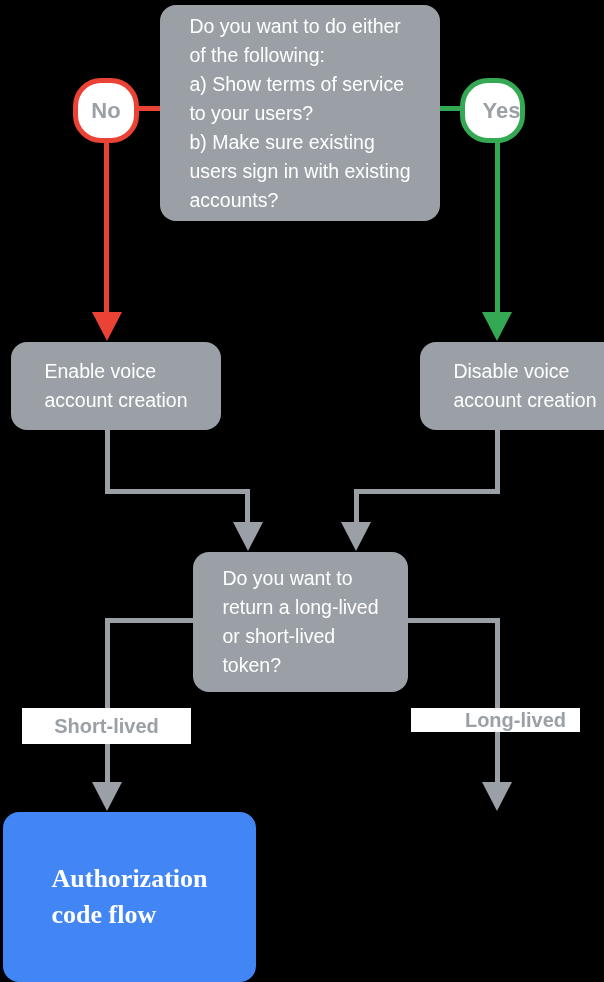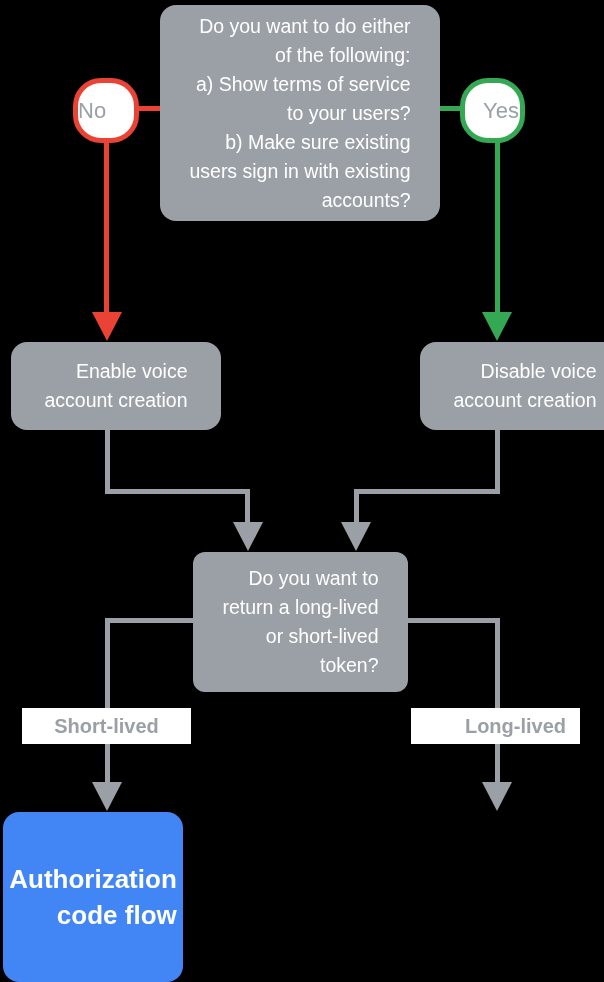--- a/index.html
+++ b/index.html
@@ -36,57 +36,57 @@
   .arrowhead.green { border-top: 29px solid var(--green); }
   .arrowhead.gray  { border-top: 29px solid var(--gray); }
 
   
   .node {
     position: absolute; z-index: 2;
     background: var(--gray);
     color: var(--node-text);
     border-radius: 16px;
     display: flex; align-items: center; justify-content: center;
-    text-align: right;
+    text-align: left;
     font-size: 19.5px; line-height: 29px;
     font-weight: 400;
   }
   .node.end {
     background: var(--blue);
     font-weight: 700;
     font-size: 26px; line-height: 36px;
   }
   .badge {
     position: absolute; z-index: 3;
     background: #FFFFFF;
     color: var(--label-text);
     border-radius: 28px;
-    display: flex; align-items: center; justify-content: flex-start;
-    font-size: 22px; font-weight: 400;
+    display: flex; align-items: center; justify-content: center;
+    font-size: 22px; font-weight: 700;
   }
   .badge.no  { border: 5px solid var(--red); }
   .badge.yes { border: 5px solid var(--green); }
   .pathlabel {
     position: absolute; z-index: 3;
     background: #FFFFFF;
     color: var(--label-text);
     display: flex; align-items: center; justify-content: center;
     font-size: 20px; font-weight: 600;
   }
 
   
   .n-top      { left: 160px; top: 5px;   width: 280px; height: 216px; }
   .b-no       { left: 73px;  top: 78px;  width: 66px;  height: 65px; }
   .b-yes      { left: 460px; top: 78px;  width: 65px;  height: 65px; padding-left: 18px; }
   .n-enable   { left: 3px;   top: 342px; width: 210px; height: 88px; margin-left: 8px; }
   .n-disable  { left: 390px; top: 342px; width: 210px; height: 88px; margin-left: 30px; }
-  .n-token    { left: 193px; top: 552px; width: 215px; height: 140px; border-radius: 12px; }
+  .n-token    { left: 193px; top: 552px; width: 215px; height: 140px; }
   .l-short    { left: 22px;  top: 708px; width: 169px; height: 36px; }
-  .l-long     { left: 411px; top: 708px; width: 169px; height: 36px; padding-left: 40px; }
-  .n-auth     { left: 3px;   top: 812px; width: 180px; height: 170px; }
+  .l-long     { left: 411px; top: 708px; width: 169px; height: 24px; padding-left: 40px; }
+  .n-auth     { left: 3px;   top: 812px; width: 253px; height: 170px; font-family: Liberation Serif, serif; }
   .n-implicit { left: 390px; top: 812px; width: 210px; height: 170px; }
 
   .s-no-h   { left: 137px; top: 106px; width: 24px;  height: 5px; }
   .s-no-v   { left: 104px; top: 141px; width: 5px;   height: 172px; }
   .a-no     { left: 92px;  top: 312px; }
   .s-yes-h  { left: 439px; top: 106px; width: 23px;  height: 5px; }
   .s-yes-v  { left: 495px; top: 141px; width: 5px;   height: 172px; }
   .a-yes    { left: 482px; top: 312px; }
 
   .s-l1-v   { left: 105px; top: 430px; width: 5px;   height: 62px; }

